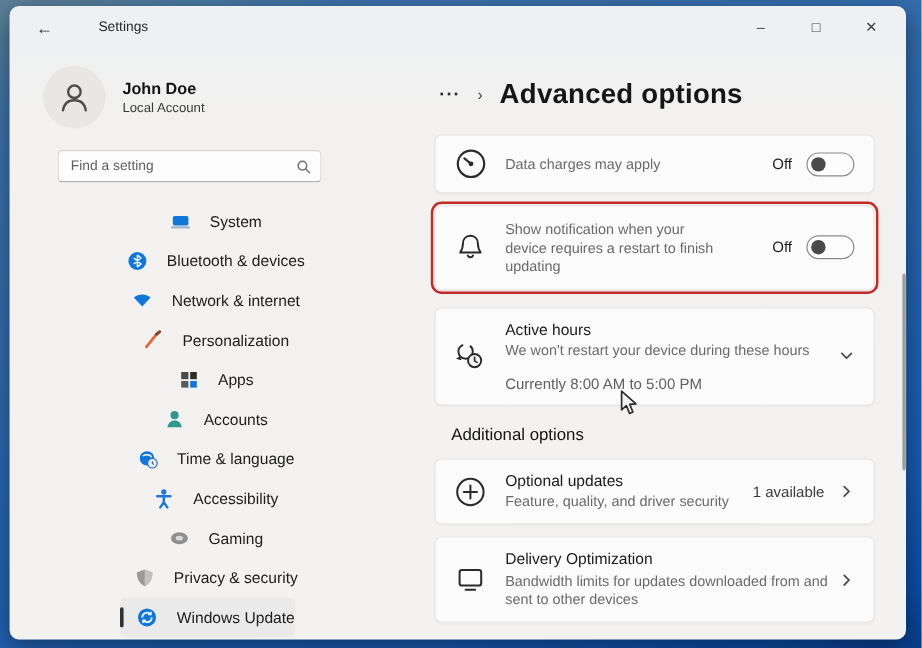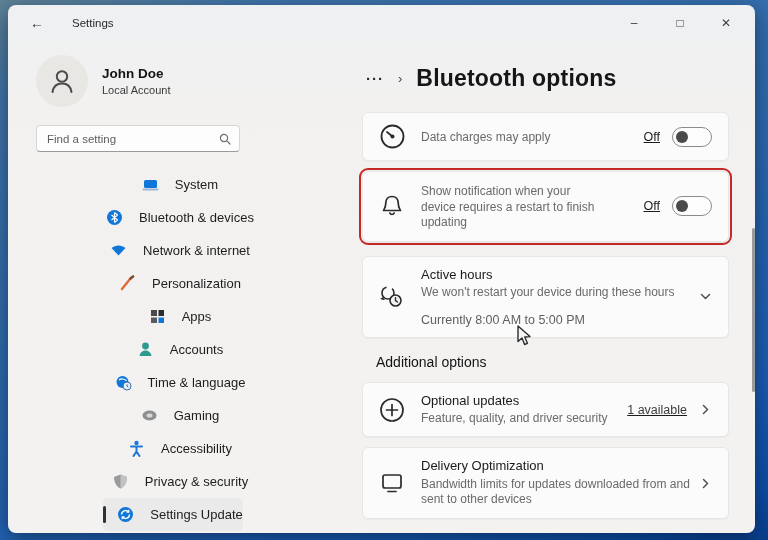--- a/index.html
+++ b/index.html
@@ -11,35 +11,35 @@
   }
   .window {
     position:absolute; left:8px; top:5px; width:747px; height:528px;
     background:linear-gradient(180deg,#eef0f2 0%,#f2f1f0 18%,#f3f2f1 100%);
     border-radius:8px; overflow:hidden; box-shadow:0 6px 22px rgba(0,0,0,.45);
     display:flex; flex-direction:column;
   }
   
   .titlebar { height:36px; flex:0 0 36px; display:flex; align-items:center; padding-left:22px; position:relative; }
   .back { font-size:14px; color:#333; width:26px; cursor:default; }
-  .app-title { font-size:11.5px; color:#2a2a2a; margin-left:16px; }
+  .app-title { font-size:11.5px; color:#2a2a2a; margin-left:26px; }
   .win-controls { position:absolute; right:6px; top:0; height:36px; display:flex; }
   .win-btn { width:46px; height:36px; display:flex; align-items:center; justify-content:center; font-size:12px; color:#404040; }
   
   .body-row { flex:1; display:flex; min-height:0; }
   .sidebar { width:334px; flex:0 0 334px; padding:10px 0 0 24px; position:relative; }
   .content { flex:1; min-width:0; padding:14px 26px 0 20px; position:relative; }
   
   .profile { display:flex; align-items:center; gap:14px; margin:4px 0 18px 4px; }
   .avatar { width:52px; height:52px; border-radius:50%; background:#e9e7e4; display:flex; align-items:center; justify-content:center; }
   .profile-name { font-size:13.5px; font-weight:bold; color:#141414; }
   .profile-type { font-size:11px; color:#3a3a3a; margin-top:3px; }
   
-  .search { width:204px; height:27px; background:#fdfdfd; border:1px solid #d8d6d4; border-bottom:1px solid #9a9a9a;
-    border-radius:4px; display:flex; align-items:center; padding:0 8px 0 10px; margin:0 0 16px 4px;justify-content:flex-end; }
+  .search { width:220px; height:27px; background:#fdfdfd; border:1px solid #d8d6d4; border-bottom:1px solid #9a9a9a;
+    border-radius:4px; display:flex; align-items:center; padding:0 8px 0 10px; margin:0 0 16px 16px;justify-content:flex-end; }
   .search input { border:0; outline:0; background:transparent; flex:1; font-size:11.5px; color:#444;
     font-family:"Liberation Sans","DejaVu Sans",sans-serif; }
   .search input::placeholder { color:#5e5e5e; }
   
   .nav { display:flex; flex-direction:column;align-items:center; }
   .nav-item { height:33px; display:flex; align-items:center; gap:16px; padding-left:14px; margin-right:28px;
     border-radius:5px; font-size:13px; color:#1d1d1d; position:relative; }
   .nav-item.selected { background:#eaeaeb; }
   .nav-item.selected::before { content:""; position:absolute; left:0px; top:8px; width:3px; height:17px; border-radius:2px; background:#2f3337; }
   .nav-ic { width:17px; height:17px; display:flex; align-items:center; justify-content:center; flex:0 0 17px; }
@@ -51,21 +51,21 @@
   
   .card { background:#fbfbfc; border:1px solid #e6e6e6; border-radius:6px; display:flex; align-items:center;
     padding:10px 16px 10px 0; margin-bottom:10px; box-shadow:0 1px 1px rgba(0,0,0,.03); }
   .card.highlighted { outline:2px solid #c32a26; outline-offset:1px; margin-bottom:14px; }
   .card-ic { width:58px; flex:0 0 58px; display:flex; align-items:center; justify-content:center; color:#222; }
   .card-text { flex:1; min-width:0; padding-right:8px; }
   .card-title { font-size:13px; color:#1a1a1a; line-height:1.25; }
   .card-sub { font-size:12px; color:#6a6a6a; line-height:1.3; margin-top:2px; }
   .card-extra { font-size:12.5px; color:#5f5f5f; margin-top:12px; }
   .narrow .card-title, .narrow .card-sub { max-width:185px; }
-  .card-right { display:flex; align-items:center; gap:12px; flex:0 0 auto;text-decoration:underline; }
+  .card-right { display:flex; align-items:center; gap:12px; flex:0 0 auto; }
   .state-label { font-size:12.5px; color:#1c1c1c; }
   .value-label { font-size:12.5px; color:#3c3c3c; }
   .toggle { width:40px; height:20px; border-radius:10px; background:#fdfdfd; border:1px solid #8b8b8b; position:relative; }
   .toggle .knob { position:absolute; left:3px; top:3px; width:12px; height:12px; border-radius:50%; background:#4a4a4a; }
   .chev { font-size:13px; color:#555; }
   .section-h { font-size:14px; font-weight:normal; color:#141414; margin:16px 0 12px 14px; }
   
   .scroll-thumb { position:absolute; right:5px; top:228px; width:3px; height:164px; border-radius:2px; background:#9b9b9b; }
   
   .cursor { position:absolute; left:516px; top:325px; z-index:50; }
@@ -172,62 +172,62 @@
                 <path d="M4 6 C6 4.5 10 4.5 11.5 7" stroke="#fff" stroke-width="1.2" fill="none"></path>
                 <circle cx="12" cy="12" r="4" fill="#e8eef5" stroke="#3a6ea5" stroke-width="1"></circle>
                 <path d="M12 10.3 v1.9 l1.3 .8" stroke="#3a6ea5" stroke-width="1" fill="none"></path>
               </svg>
             </span>
             <span>Time &amp; language</span>
           </div>
           <div class="nav-item">
             <span class="nav-ic">
               <svg width="17" height="17" viewBox="0 0 17 17">
+                <circle cx="8.5" cy="3" r="2.2" fill="#1e78d7"></circle>
+                <path d="M3 6.5 h11 M8.5 6.5 v5 M8.5 11.5 l-3 4.5 M8.5 11.5 l3 4.5" stroke="#1e78d7" stroke-width="2" fill="none" stroke-linecap="round"></path>
+              </svg>
+            </span>
+            <span>Accessibility</span>
+          </div>
+          <div class="nav-item">
+            <span class="nav-ic">
+              <svg width="17" height="17" viewBox="0 0 17 17">
                 <ellipse cx="8.5" cy="8.5" rx="7" ry="5" fill="#8f8f8f"></ellipse>
                 <ellipse cx="8.5" cy="8.5" rx="3" ry="2" fill="#d8d8d8"></ellipse>
               </svg>
             </span>
             <span>Gaming</span>
-          </div>
-          <div class="nav-item">
-            <span class="nav-ic">
-              <svg width="17" height="17" viewBox="0 0 17 17">
-                <circle cx="8.5" cy="3" r="2.2" fill="#1e78d7"></circle>
-                <path d="M3 6.5 h11 M8.5 6.5 v5 M8.5 11.5 l-3 4.5 M8.5 11.5 l3 4.5" stroke="#1e78d7" stroke-width="2" fill="none" stroke-linecap="round"></path>
-              </svg>
-            </span>
-            <span>Accessibility</span>
           </div>
           <div class="nav-item">
             <span class="nav-ic">
               <svg width="17" height="17" viewBox="0 0 17 17">
                 <path d="M8.5 1.5 L15 4 C15 9.5 12.5 13.5 8.5 15.5 C4.5 13.5 2 9.5 2 4 Z" fill="#9a9a9a"></path>
                 <path d="M8.5 1.5 L15 4 C15 9.5 12.5 13.5 8.5 15.5 Z" fill="#c2c2c2"></path>
               </svg>
             </span>
             <span>Privacy &amp; security</span>
           </div>
           <div class="nav-item selected">
             <span class="nav-ic">
               <svg width="17" height="17" viewBox="0 0 17 17">
                 <circle cx="8.5" cy="8.5" r="7.5" fill="#1076d8"></circle>
                 <path d="M4.5 8.5 a4 4 0 0 1 7 -2.6 M12.5 8.5 a4 4 0 0 1 -7 2.6" stroke="#fff" stroke-width="1.4" fill="none"></path>
                 <path d="M11.8 3.8 l0 2.3 -2.3 0 M5.2 13.2 l0 -2.3 2.3 0" stroke="#fff" stroke-width="1.2" fill="none"></path>
               </svg>
             </span>
-            <span>Settings Update</span>
+            <span>Windows Update</span>
           </div>
         </nav>
     </aside>
 
     <main class="content">
       <div class="crumb">
         <span class="crumb-dots">···</span>
         <span class="crumb-sep">›</span>
-        <span class="page-title">Bluetooth options</span>
+        <span class="page-title">Advanced options</span>
       </div>
       <div id="cards-root">
           <div class="card narrow">
             <span class="card-ic">
               <svg width="27" height="27" viewBox="0 0 27 27">
                 <circle cx="13.5" cy="13.5" r="11" fill="none" stroke="#2b2b2b" stroke-width="1.8"></circle>
                 <circle cx="13.5" cy="13.5" r="2" fill="#2b2b2b"></circle>
                 <line x1="13.5" y1="13.5" x2="8" y2="9" stroke="#2b2b2b" stroke-width="1.8" stroke-linecap="round"></line>
               </svg>
             </span>

